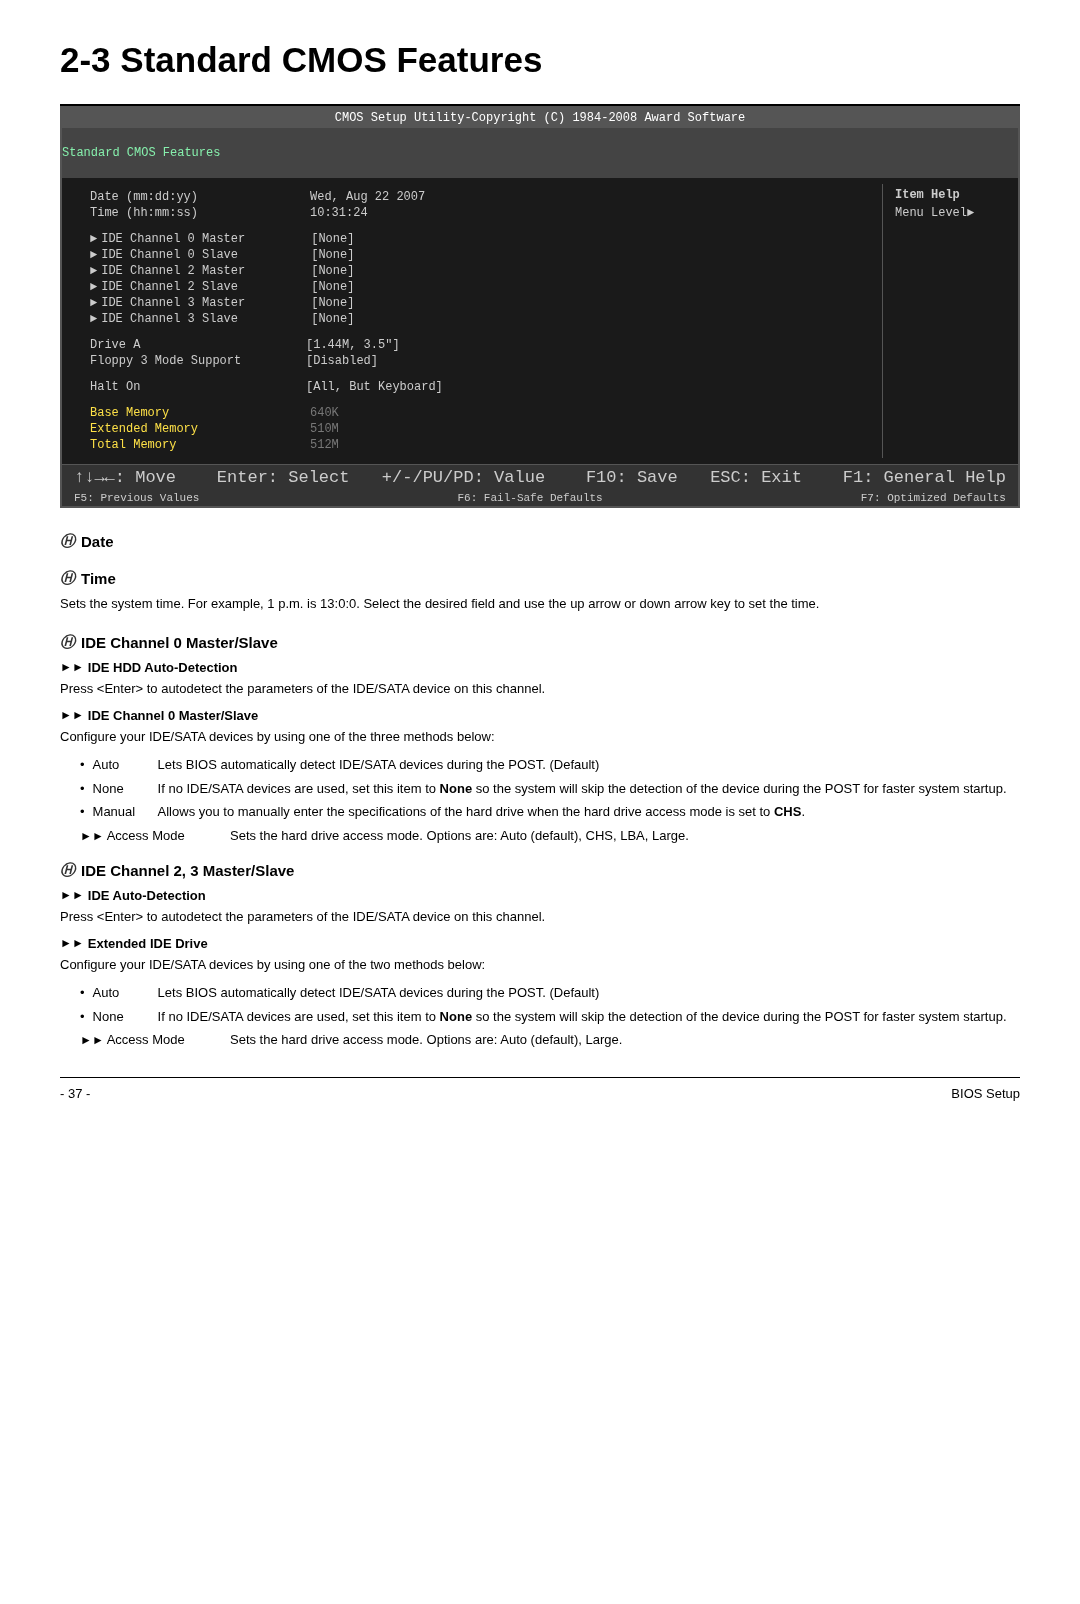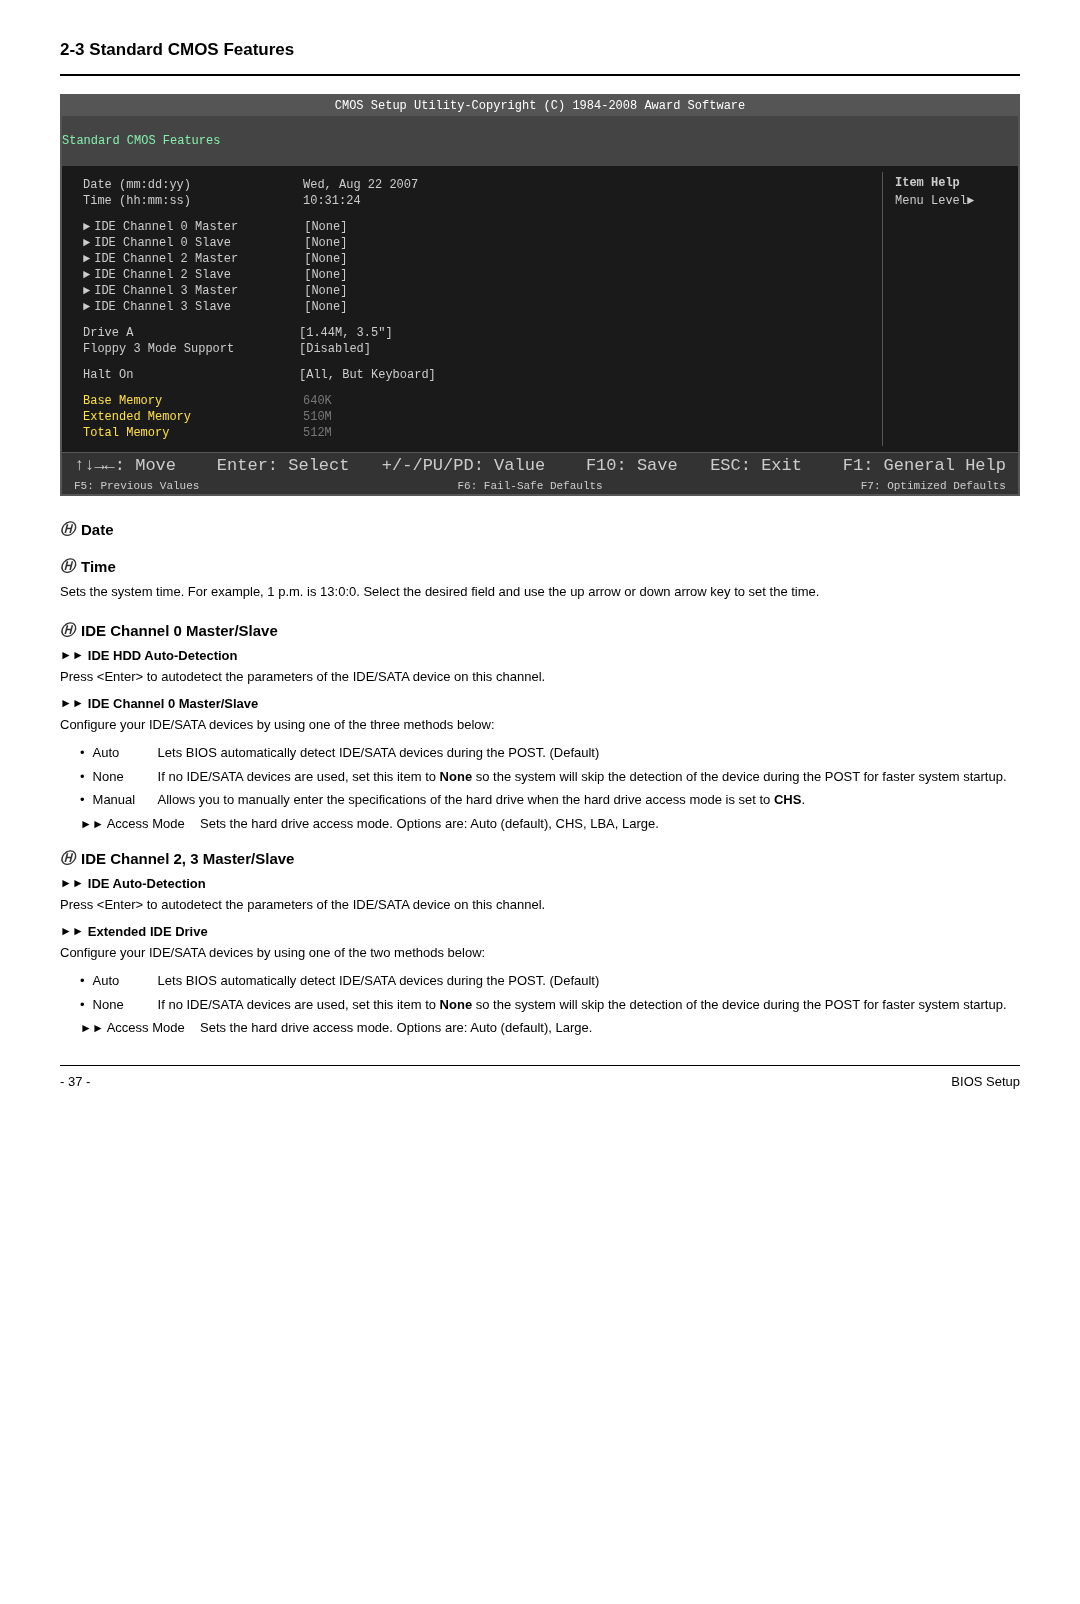--- a/index.html
+++ b/index.html
@@ -7,25 +7,24 @@
       background: #fff;
       font-family: Arial, sans-serif;
       font-size: 13px;
       color: #000;
       width: 1080px;
       min-height: 1604px;
       padding: 40px 60px 40px 60px;
     }
 
     .page-title {
-      font-size: 17px;
+      font-size: 35px;
       font-weight: bold;
-      margin-bottom: 18px;
       border-bottom: 2px solid #000;
-      padding-bottom: 14px;
+      padding-bottom: 24px;
     }
 
     
     .bios-screen {
       border: 2px solid #555;
       background: #1a1a1a;
       color: #ccc;
       font-family: 'Courier New', monospace;
       font-size: 12px;
       margin-bottom: 24px;
@@ -51,21 +50,21 @@
       padding: 4px 12px;
     }
     .bios-right {
       width: 136px;
       padding: 4px 12px;
       border-left: 1px solid #555;
       color: #ccc;
     }
     .bios-row {
       display: flex;
-      margin: 2px 9px;
+      margin: 2px 16px;
     }
     .bios-label {
       width: 220px;
       color: #ccc;
     }
     .bios-label-gray {
       width: 220px;
       color: #fde047;
     }
     .bios-value {
@@ -161,20 +160,21 @@
     }
     .bold-inline {
       font-weight: bold;
     }
 
     .access-mode-row {
       display: flex;
       margin-left: 20px;
       margin-top: 6px;
       margin-bottom: 6px;
+      gap: 30px;
     }
     .access-mode-label {
       width: 120px;
       flex-shrink: 0;
     }
     .access-mode-desc {
       flex: 1;
     }
 
     

